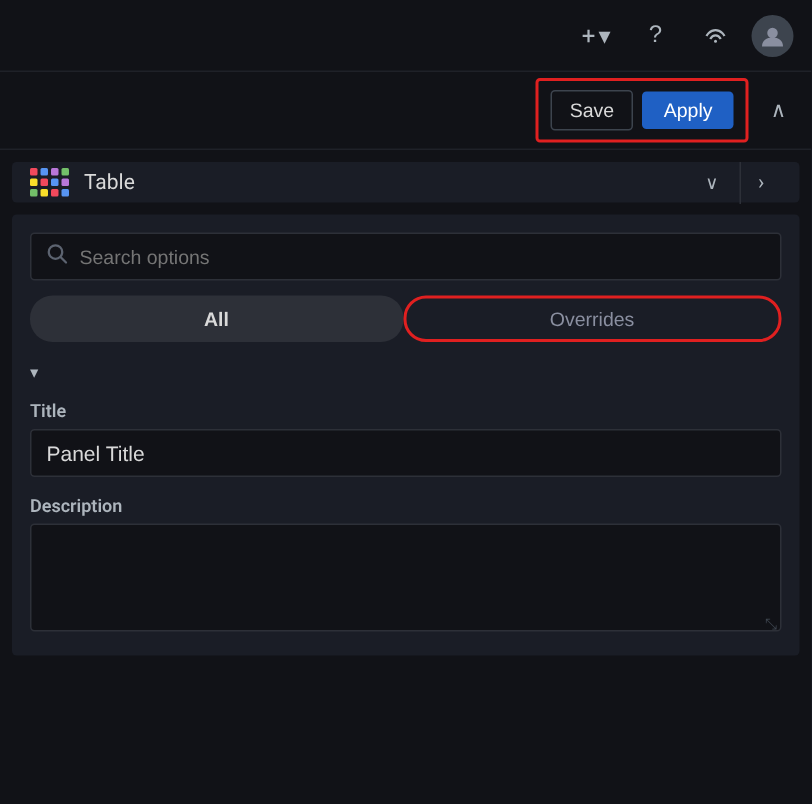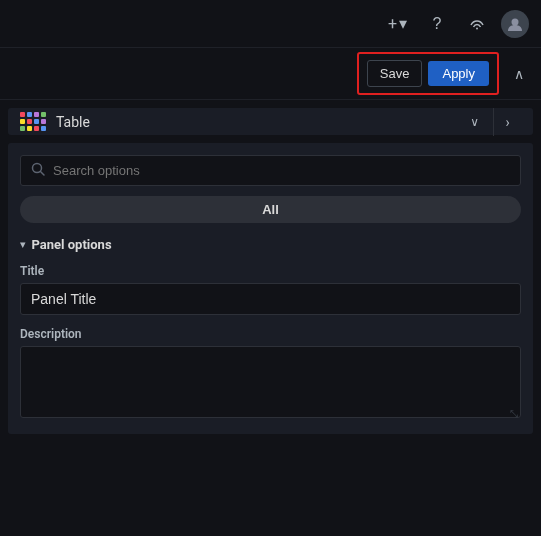--- a/index.html
+++ b/index.html
@@ -353,25 +353,25 @@
       <svg width="14" height="14" viewBox="0 0 14 14" fill="none">
         <circle cx="6" cy="6" r="4.5" stroke="#5c6370" stroke-width="1.5"></circle>
         <line x1="9.5" y1="9.5" x2="13" y2="13" stroke="#5c6370" stroke-width="1.5" stroke-linecap="round"></line>
       </svg>
     </span>
     <input class="search-input" type="text" placeholder="Search options" style="">
   </div>
 
   <div class="tabs-row">
     <button class="tab-btn active-tab">All</button>
+    <button class="tab-btn overrides-tab">Overrides</button>
   </div>
 
   <div class="section-header">
     <span class="section-chevron">▾</span>
-    <span class="section-title">Panel options</span>
   </div>
 
   <div>
     <div class="field-label">Title</div>
     <input class="field-input" type="text" value="Panel Title" style="">
   </div>
 
   <div>
     <div class="field-label">Description</div>
     <div class="textarea-wrap">

